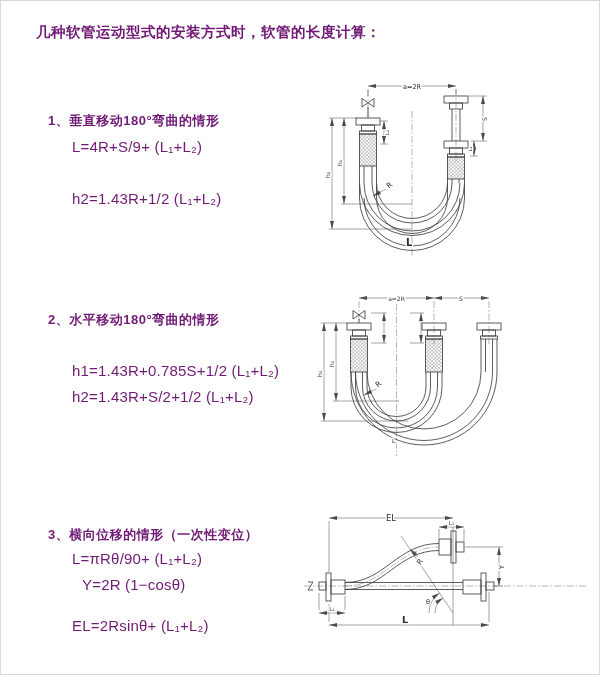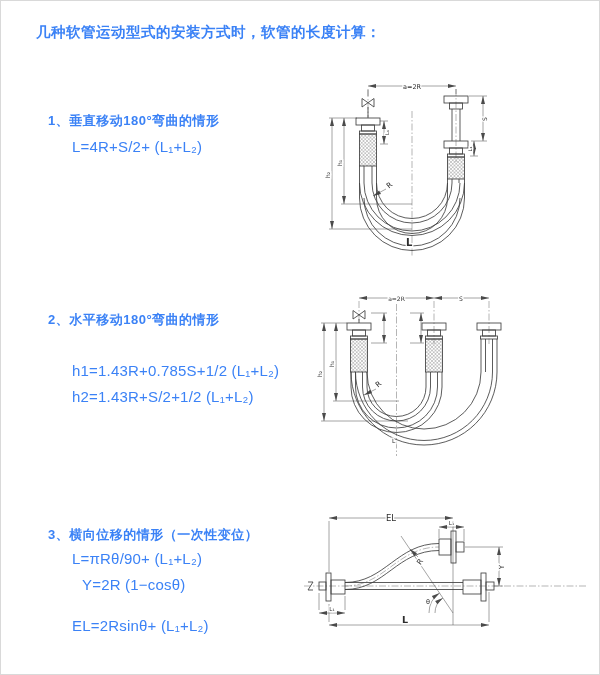--- a/index.html
+++ b/index.html
@@ -1,19 +1,19 @@
 <!DOCTYPE html>
 <html><head>
 <meta charset="utf-8">
 <style>
   html,body{margin:0;padding:0;background:#fff;}
   .page{
     position:relative;width:600px;height:675px;background:#ffffff;
     border:1px solid #d9d9d9;box-sizing:border-box;overflow:hidden;
-    font-family:"Liberation Sans","DejaVu Sans",sans-serif;color:#3b82f6;text-decoration:underline;
+    font-family:"Liberation Sans","DejaVu Sans",sans-serif;color:#701a75;text-decoration:underline;
   }
   .abs{position:absolute;white-space:nowrap;}
   .doc-title{font-size:14.5px;font-weight:700;letter-spacing:0.5px;}
   .sec-heading{font-size:13px;font-weight:700;letter-spacing:0.5px;}
   .formula{font-size:15px;font-weight:400;letter-spacing:0.2px;}
   .diagram{position:absolute;}
   .diagram svg{display:block;}
   
   .main{stroke:#3f3f3f;stroke-width:0.85;fill:none;}
   .thin{stroke:#5a5a5a;stroke-width:0.55;fill:none;}
@@ -24,21 +24,22 @@
       font-family:"DejaVu Sans","Liberation Sans",sans-serif;}
 </style>
 </head>
 <body>
 
 <div class="page">
 
   <div class="abs doc-title" style="left:35px;top:22px;">几种软管运动型式的安装方式时，软管的长度计算：</div>
 
   <div class="abs sec-heading" style="left:47px;top:111px;">1、垂直移动180°弯曲的情形</div>
-  <div class="abs formula" style="left:71px;top:137px;">L=4R+S/2+ (L₁+L₂)</div>
+  <div class="abs formula" style="left:71px;top:137px;">L=4R+S/9+ (L₁+L₂)</div>
+  <div class="abs formula" style="left:71px;top:189px;">h2=1.43R+1/2 (L₁+L₂)</div>
 
   <div class="abs sec-heading" style="left:47px;top:310px;">2、水平移动180°弯曲的情形</div>
   <div class="abs formula" style="left:71px;top:361px;">h1=1.43R+0.785S+1/2 (L₁+L₂)</div>
   <div class="abs formula" style="left:71px;top:387px;">h2=1.43R+S/2+1/2 (L₁+L₂)</div>
 
   <div class="abs sec-heading" style="left:47px;top:525px;">3、横向位移的情形（一次性变位）</div>
   <div class="abs formula" style="left:71px;top:549px;">L=πRθ/90+ (L₁+L₂)</div>
   <div class="abs formula" style="left:71px;top:575px;margin-left:10px;">Y=2R (1−cosθ)</div>
   <div class="abs formula" style="left:71px;top:616px;">EL=2Rsinθ+ (L₁+L₂)</div>
 

